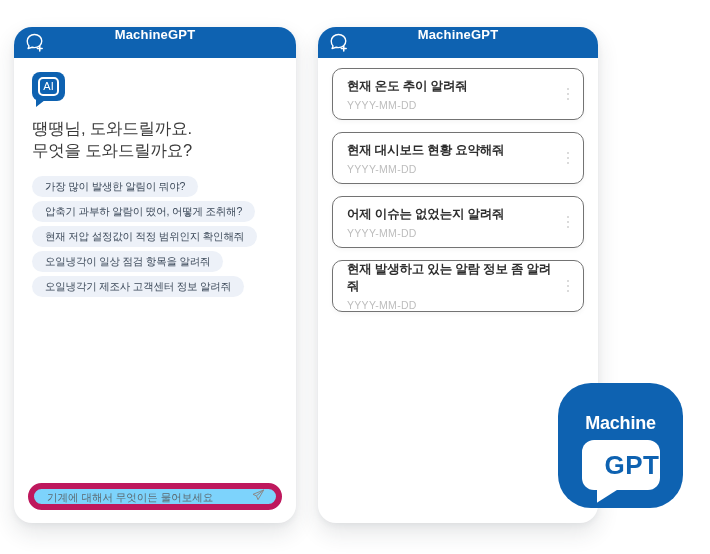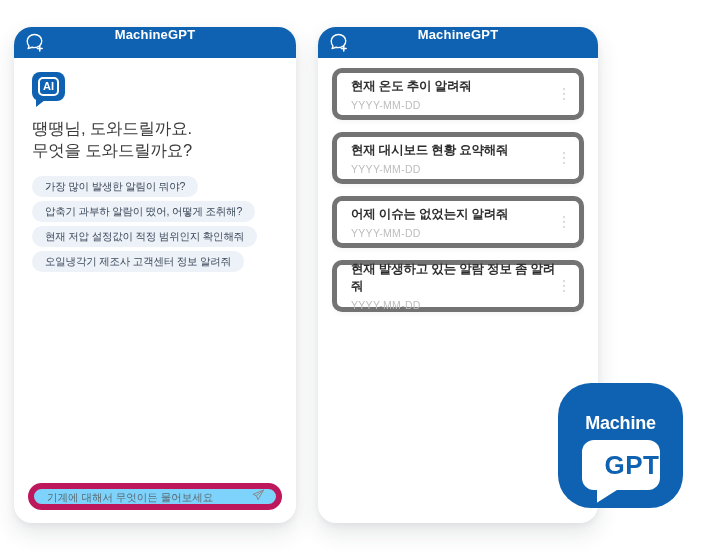--- a/index.html
+++ b/index.html
@@ -22,21 +22,21 @@
   .newchat svg { display:block; }
 
   
   .lbody { position:relative; height:465px; padding:14px 18px 0 18px; }
 
   .ai-badge { position:relative; width:33px; height:29px; background:#0E62B1;
               border-radius:8px; display:flex; align-items:center; justify-content:center; }
   .ai-badge::after { content:""; position:absolute; left:4px; bottom:-6px;
               width:9px; height:7px; background:#0E62B1;
               clip-path:polygon(0 0,100% 0,0 100%); }
-  .ai-inner { color:#fff; font-size:11px; font-weight:bold; line-height:1;
+  .ai-inner { color:#fff; font-size:11px; font-weight:normal; line-height:1;
               border:2px solid #fff; border-radius:5px; padding:2px 3px; }
 
   .greeting { margin-top:16px; font-size:16.5px; line-height:22px;
               color:#3a3a3a; font-weight:500; letter-spacing:-.2px; }
 
   .suggest-label { margin-top:13px; font-size:10.5px; font-weight:bold; color:#1E6FC5; }
 
   .chips { margin-top:15px; display:flex; flex-direction:column;
            align-items:flex-start; gap:4px; }
   .chip { background:#EDF1F8; border:none; cursor:pointer; border-radius:12px;
@@ -49,21 +49,21 @@
   .inputbar input { flex:1; border:none; outline:none; font-size:10.5px;
               color:#3a3a3a; font-family:inherit; background:transparent; }
   .inputbar input::placeholder { color:#555; opacity:.85; }
   .send { border:none; background:transparent; cursor:pointer; padding:0;
           width:18px; height:18px; display:flex; align-items:center; justify-content:center; }
 
   
   .cards { padding:10px 14px 0 14px; }
   .card { display:flex; justify-content:space-between; align-items:center;
           height:52px; margin-bottom:12px; background:#fff; cursor:pointer;
-          border:5px solid #737373; border-radius:10px; padding:9px 10px 9px 14px;
+          border:1px solid #737373; border-radius:10px; padding:9px 10px 9px 14px;
           box-shadow:0 2px 5px rgba(0,0,0,.04); }
   .card-title { font-size:12.5px; font-weight:600; color:#2e2e2e;
                 letter-spacing:-.2px; margin-bottom:4px; }
   .card-date  { font-size:10.5px; color:#bdbdbd; letter-spacing:.3px; }
   .kebab { border:none; background:transparent; cursor:pointer;
            display:flex; flex-direction:column; gap:2.5px; padding:4px; }
   .kebab i { width:2.5px; height:2.5px; border-radius:50%; background:#cfcfcf; display:block; }
 
   
   .app-logo { position:absolute; left:558px; top:383px; width:125px; height:125px;
@@ -103,20 +103,21 @@
       <div class="greeting">
         <div>땡땡님, 도와드릴까요.</div>
         <div>무엇을 도와드릴까요?</div>
       </div>
 
 
       <div class="chips">
         <button class="chip">가장 많이 발생한 알림이 뭐야?</button>
         <button class="chip">압축기 과부하 알람이 떴어, 어떻게 조취해?</button>
         <button class="chip">현재 저압 설정값이 적정 범위인지 확인해줘</button>
+        <button class="chip">오일냉각이 일상 점검 항목을 알려줘</button>
         <button class="chip">오일냉각기 제조사 고객센터 정보 알려줘</button>
       </div>
 
       <div class="inputbar">
         <input type="text" placeholder="기계에 대해서 무엇이든 물어보세요" style="">
         <button class="send" aria-label="send">
           <span>
             <svg width="16" height="16" viewBox="0 0 24 24" fill="none">
               <path d="M20.5 4.5 4.5 11l5.2 2.3L12 19l8.5-14.5z" stroke="#8a8a8a" stroke-width="1.5" stroke-linejoin="round"></path>
               <path d="M9.7 13.3 20.5 4.5" stroke="#8a8a8a" stroke-width="1.5"></path>

